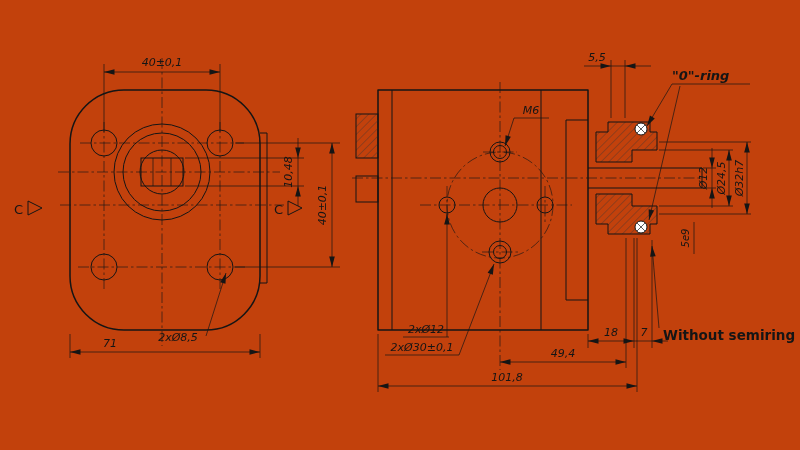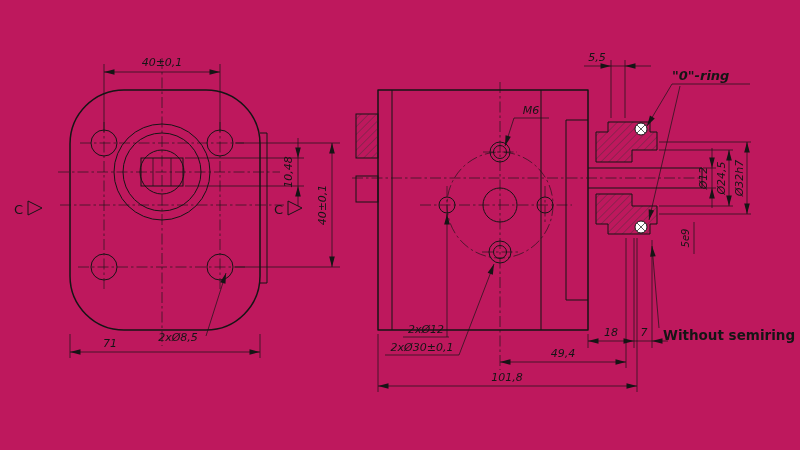--- a/index.html
+++ b/index.html
@@ -1,16 +1,16 @@
 <!DOCTYPE html>
 <html><head>
 <meta charset="utf-8">
 <style>
   html,body{margin:0;padding:0;background:#ffffff;}
-  .canvas{position:relative;width:800px;height:450px;background:#be185d;overflow:hidden;}
+  .canvas{position:relative;width:800px;height:450px;background:#c2410c;overflow:hidden;}
   svg{display:block;}
   .s-thick{stroke:#151515;stroke-width:1.5;fill:none;stroke-linejoin:round;}
   .s-med{stroke:#151515;stroke-width:1;fill:none;}
   .s-thin{stroke:#151515;stroke-width:.7;fill:none;}
   .s-center{stroke:#151515;stroke-width:.65;fill:none;stroke-dasharray:11 3 2.5 3;}
   .s-hatch{stroke:#151515;stroke-width:1;}
   .s-oring{stroke:#151515;stroke-width:1;fill:#ffffff;}
   .t-dim{font:italic 11px "DejaVu Sans",sans-serif;fill:#151515;}
   .t-dim-sm{font:italic 10px "DejaVu Sans",sans-serif;fill:#151515;}
   .t-label{font:italic bold 13px "DejaVu Sans",sans-serif;fill:#151515;}

